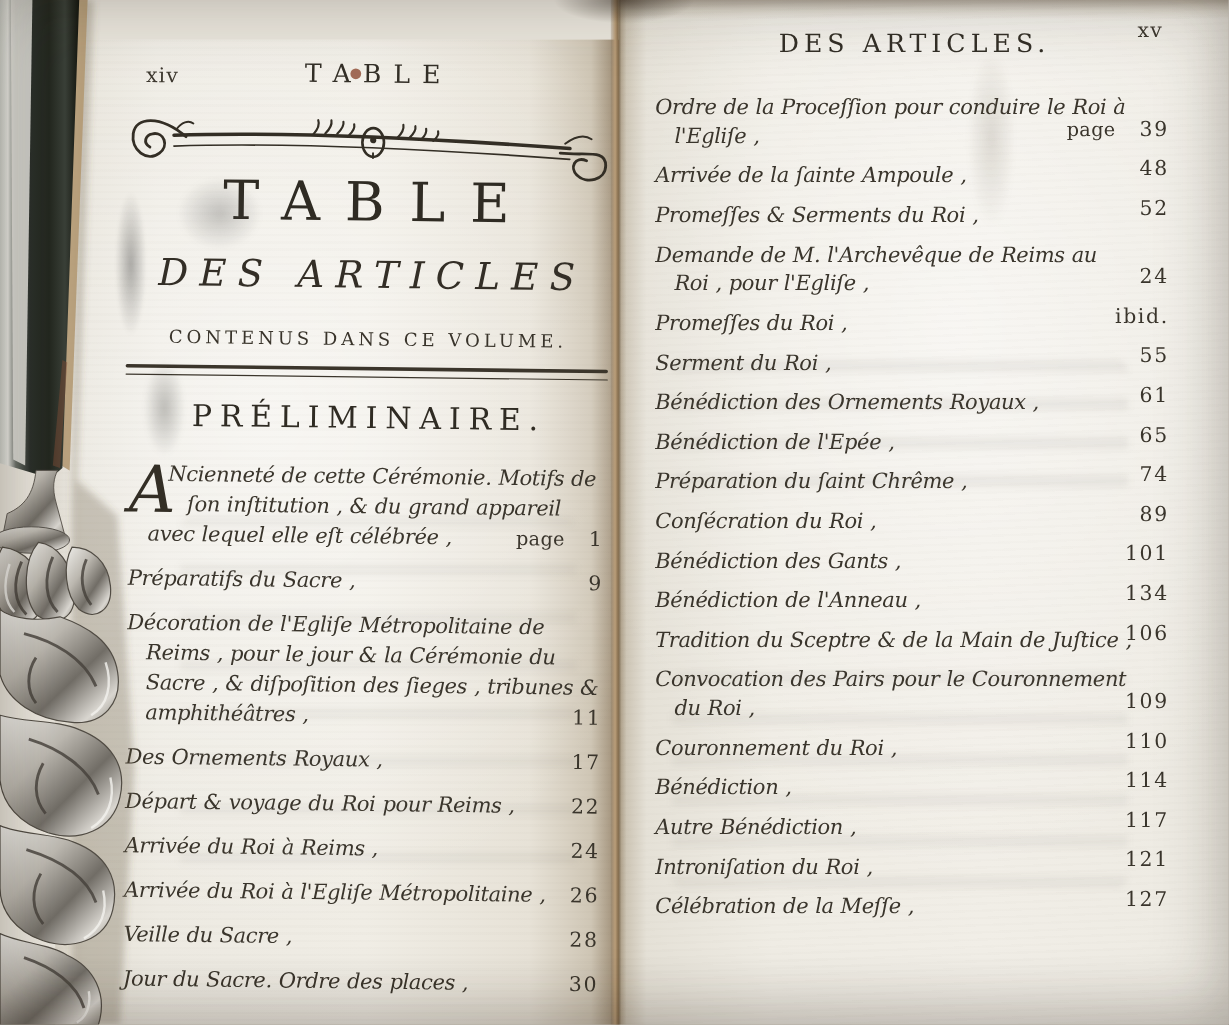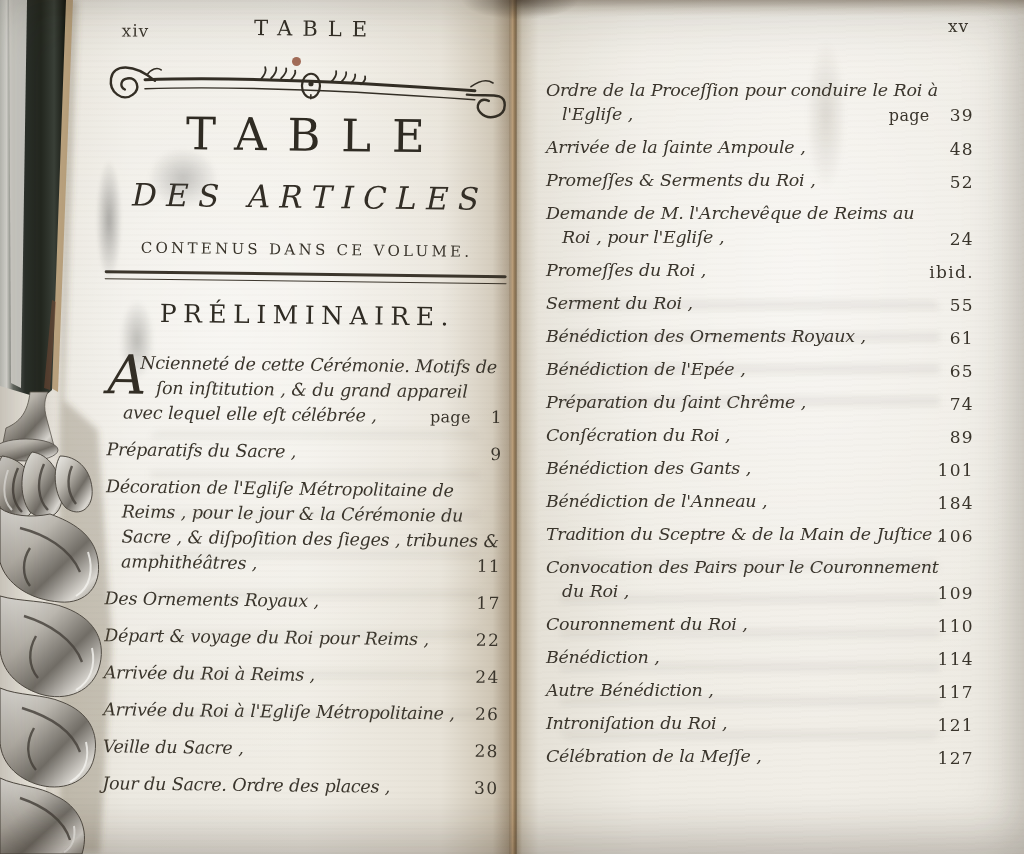--- a/index.html
+++ b/index.html
@@ -7,20 +7,21 @@
          font-family:"DejaVu Serif",serif;background:#e9e5dc;}
   .scene::after{content:"";position:absolute;inset:0;pointer-events:none;
          box-shadow:inset 0 0 60px rgba(40,30,20,.25), inset 0 -20px 40px rgba(60,45,30,.12);z-index:9;}
 
   
   .page{position:absolute;top:0;bottom:0;}
   .page-left{left:46px;width:470px;
     background:
       radial-gradient(120% 85% at 38% 38%, rgba(255,255,255,.55), rgba(255,255,255,0) 62%),
       linear-gradient(to right,#d8d2c6 0,#e6e2d8 5%,#edeae2 18%,#f0ede5 55%,#e7e2d7 84%,#cfc6b5 95%,#a3937c 99%,#8c7c64 100%);
+    margin-top: 33px;
   }
   .page-left::before{content:"";position:absolute;inset:0;opacity:.5;
     background:repeating-linear-gradient(180deg, rgba(90,80,60,.03) 0 2px, rgba(255,255,255,0) 2px 6px);}
   .page-right{left:516px;right:0;
     background:
       radial-gradient(95% 80% at 55% 32%, rgba(255,255,255,.5), rgba(255,255,255,0) 68%),
       linear-gradient(to right,#a6977f 0,#cdc5b5 1.2%,#e5e1d7 4.5%,#efece4 25%,#f1eee7 60%,#edeae2 100%);
   }
   .page-right::before{content:"";position:absolute;inset:0;opacity:.45;
     background:repeating-linear-gradient(178deg, rgba(90,80,60,.03) 0 2px, rgba(255,255,255,0) 2px 6px);}
@@ -47,21 +48,21 @@
   .entry{position:relative;}
   .entries-left .entry{margin-bottom:12px;}
   .entries-right .entry{margin-bottom:9px;}
   .etxt{font-style:italic;white-space:pre-line;color:#3a352c;
         padding-left:16px;text-indent:-16px;letter-spacing:-.3px;word-spacing:.5px;}
   .entries-left .etxt{font-size:17.5px;line-height:25px;}
   .entries-right .etxt{font-size:17.5px;line-height:24px;}
   .enum{position:absolute;right:0;bottom:0;font-style:normal;font-size:17px;
         letter-spacing:.08em;color:#3a352c;white-space:nowrap;}
   .entries-left .enum{line-height:25px;text-align:right;}
-  .entries-right .enum{line-height:20px;margin-top:28px;}
+  .entries-right .enum{line-height:35px;margin-top:28px;}
   .pageword{font-size:16px;letter-spacing:.02em;margin-right:20px;}
   .dropcap{float:left;font-style:italic;font-size:54px;line-height:42px;
            padding-top:4px;margin-right:10px;color:#332e25;}
   .dropcap:empty{display:none;}
 
   
   .stain{position:absolute;border-radius:50%;pointer-events:none;}
   .stain-red{left:292px;top:57px;width:9px;height:9px;background:#8e4b33;opacity:.8;filter:blur(.6px);}
   .stain-grey-a{left:148px;top:148px;width:70px;height:60px;background:radial-gradient(closest-side,rgba(70,70,70,.28),rgba(70,70,70,0));filter:blur(2px);}
   .stain-grey-b{left:120px;top:300px;width:34px;height:80px;background:radial-gradient(closest-side,rgba(60,60,55,.3),rgba(60,60,55,0));filter:blur(2px);}
@@ -170,20 +171,21 @@
         </div>
     </div>
   </div>
 
   <div class="gutter-line"></div>
   <div class="gutter-top-shadow"></div>
 
   <div class="page page-right">
     <div class="rt-content">
 
+      <div class="rhead" style="left:30px;top:24px;width:428px;">DES ARTICLES.</div>
 
       <div class="folio" style="left:432px;top:16px;">xv</div>
 
       <div class="entries entries-right" style="left:30px;top:78px;width:428px;">
 
           <div class="entry">
             <div class="etxt"><span>Ordre de la Proceſſion pour conduire le Roi à
 l'Egliſe ,</span></div>
             <div class="enum"><span class="pageword">page</span><span>39</span></div>
           </div>
@@ -234,21 +236,21 @@
             <div class="enum"><span>89</span></div>
           </div>
 
           <div class="entry">
             <div class="etxt"><span>Bénédiction des Gants ,</span></div>
             <div class="enum"><span>101</span></div>
           </div>
 
           <div class="entry">
             <div class="etxt"><span>Bénédiction de l'Anneau ,</span></div>
-            <div class="enum"><span>184</span></div>
+            <div class="enum"><span>134</span></div>
           </div>
 
           <div class="entry">
             <div class="etxt"><span>Tradition du Sceptre &amp; de la Main de Juſtice ,</span></div>
             <div class="enum"><span>106</span></div>
           </div>
 
           <div class="entry">
             <div class="etxt"><span>Convocation des Pairs pour le Couronnement
 du Roi ,</span></div>

